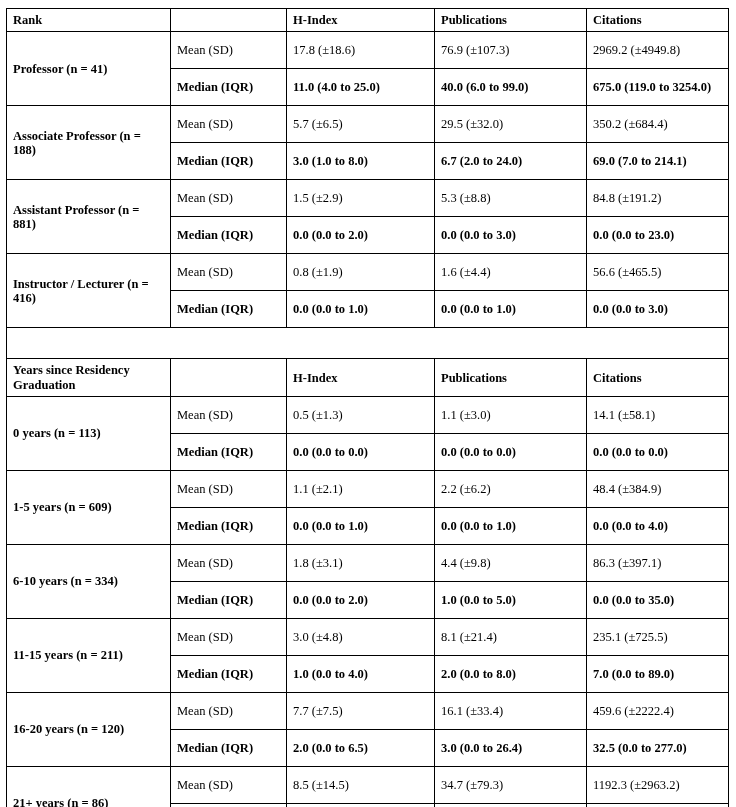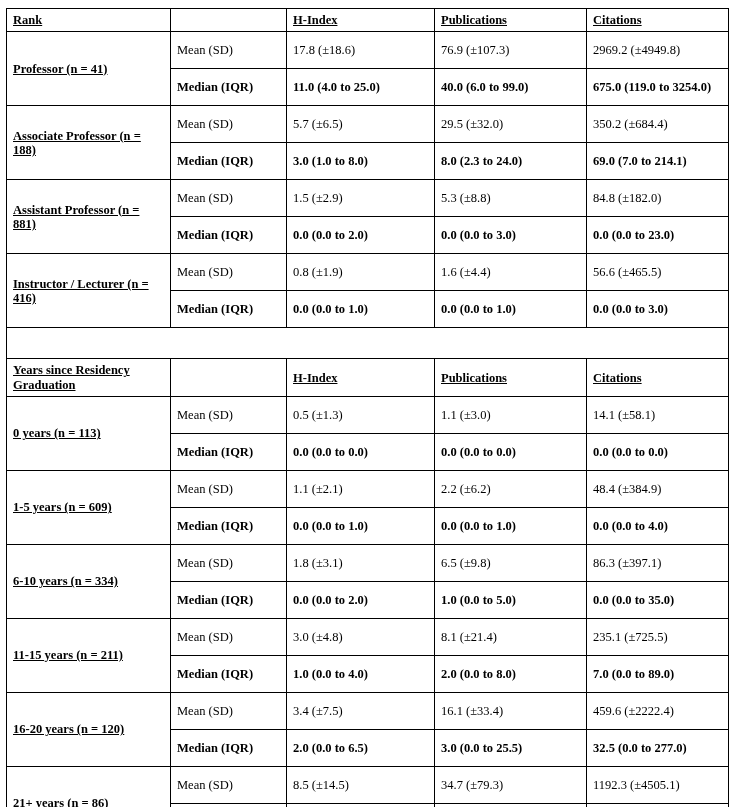--- a/index.html
+++ b/index.html
@@ -35,28 +35,26 @@
     font-family: "Liberation Serif", serif;
   }
   .col-cat { width: 164px; }
   .col-stat { width: 116px; }
   .col-h { width: 148px; }
   .col-pub { width: 152px; }
   .col-cit { width: 142px; }
 
   .hdr {
     font-weight: bold;
-    text-decoration: underline;
     font-size: 12.5px;
   }
   .hdr-blank { border: 1px solid #000; }
   .cat {
     font-weight: bold;
     font-size: 12.5px;
-    text-decoration: underline;
   }
   .cell { font-size: 12.5px; }
   .spacer-row td {
     border: 1px solid #000000;
     height: 22px;
     padding: 0;
   }
   .row-mean td { height: 28px; }
   .row-med td { height: 28px; font-weight: bold; }
 </style>
@@ -99,30 +97,30 @@
       <tr class="row-mean">
         <td class="cat" rowspan="2">Associate Professor (n = 188)</td>
         <td class="cell">Mean (SD)</td>
         <td class="cell">5.7 (±6.5)</td>
         <td class="cell">29.5 (±32.0)</td>
         <td class="cell">350.2 (±684.4)</td>
       </tr>
       <tr class="row-med">
         <td class="cell">Median (IQR)</td>
         <td class="cell">3.0 (1.0 to 8.0)</td>
-        <td class="cell">8.0 (2.3 to 24.0)</td>
+        <td class="cell">6.7 (2.0 to 24.0)</td>
         <td class="cell">69.0 (7.0 to 214.1)</td>
       </tr>
 
       <tr class="row-mean">
         <td class="cat" rowspan="2">Assistant Professor (n = 881)</td>
         <td class="cell">Mean (SD)</td>
         <td class="cell">1.5 (±2.9)</td>
         <td class="cell">5.3 (±8.8)</td>
-        <td class="cell">84.8 (±182.0)</td>
+        <td class="cell">84.8 (±191.2)</td>
       </tr>
       <tr class="row-med">
         <td class="cell">Median (IQR)</td>
         <td class="cell">0.0 (0.0 to 2.0)</td>
         <td class="cell">0.0 (0.0 to 3.0)</td>
         <td class="cell">0.0 (0.0 to 23.0)</td>
       </tr>
 
       <tr class="row-mean">
         <td class="cat" rowspan="2">Instructor / Lecturer (n = 416)</td>
@@ -175,21 +173,21 @@
         <td class="cell">Median (IQR)</td>
         <td class="cell">0.0 (0.0 to 1.0)</td>
         <td class="cell">0.0 (0.0 to 1.0)</td>
         <td class="cell">0.0 (0.0 to 4.0)</td>
       </tr>
 
       <tr class="row-mean">
         <td class="cat" rowspan="2">6-10 years (n = 334)</td>
         <td class="cell">Mean (SD)</td>
         <td class="cell">1.8 (±3.1)</td>
-        <td class="cell">6.5 (±9.8)</td>
+        <td class="cell">4.4 (±9.8)</td>
         <td class="cell">86.3 (±397.1)</td>
       </tr>
       <tr class="row-med">
         <td class="cell">Median (IQR)</td>
         <td class="cell">0.0 (0.0 to 2.0)</td>
         <td class="cell">1.0 (0.0 to 5.0)</td>
         <td class="cell">0.0 (0.0 to 35.0)</td>
       </tr>
 
       <tr class="row-mean">
@@ -202,37 +200,37 @@
       <tr class="row-med">
         <td class="cell">Median (IQR)</td>
         <td class="cell">1.0 (0.0 to 4.0)</td>
         <td class="cell">2.0 (0.0 to 8.0)</td>
         <td class="cell">7.0 (0.0 to 89.0)</td>
       </tr>
 
       <tr class="row-mean">
         <td class="cat" rowspan="2">16-20 years (n = 120)</td>
         <td class="cell">Mean (SD)</td>
-        <td class="cell">3.4 (±7.5)</td>
+        <td class="cell">7.7 (±7.5)</td>
         <td class="cell">16.1 (±33.4)</td>
         <td class="cell">459.6 (±2222.4)</td>
       </tr>
       <tr class="row-med">
         <td class="cell">Median (IQR)</td>
         <td class="cell">2.0 (0.0 to 6.5)</td>
-        <td class="cell">3.0 (0.0 to 25.5)</td>
+        <td class="cell">3.0 (0.0 to 26.4)</td>
         <td class="cell">32.5 (0.0 to 277.0)</td>
       </tr>
 
       <tr class="row-mean">
         <td class="cat" rowspan="2">21+ years (n = 86)</td>
         <td class="cell">Mean (SD)</td>
         <td class="cell">8.5 (±14.5)</td>
         <td class="cell">34.7 (±79.3)</td>
-        <td class="cell">1192.3 (±4505.1)</td>
+        <td class="cell">1192.3 (±2963.2)</td>
       </tr>
       <tr class="row-med">
         <td class="cell">Median (IQR)</td>
         <td class="cell">3.5 (0.0 to 9.0)</td>
         <td class="cell">5.0 (0.0 to 27.0)</td>
         <td class="cell">67.0 (0.0 to 456.0)</td>
       </tr>
     </tbody>
   </table>
 

